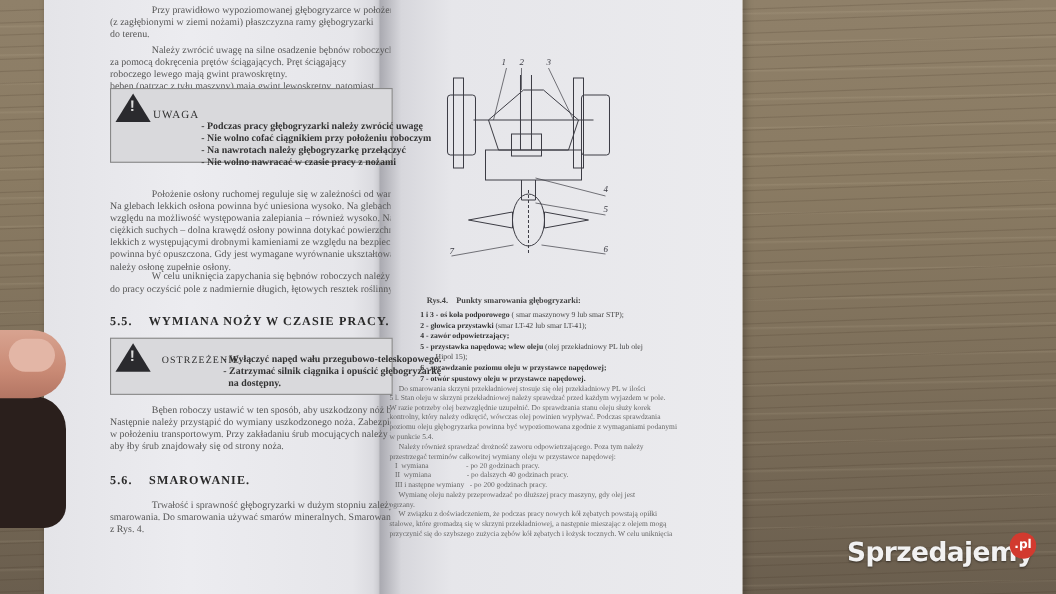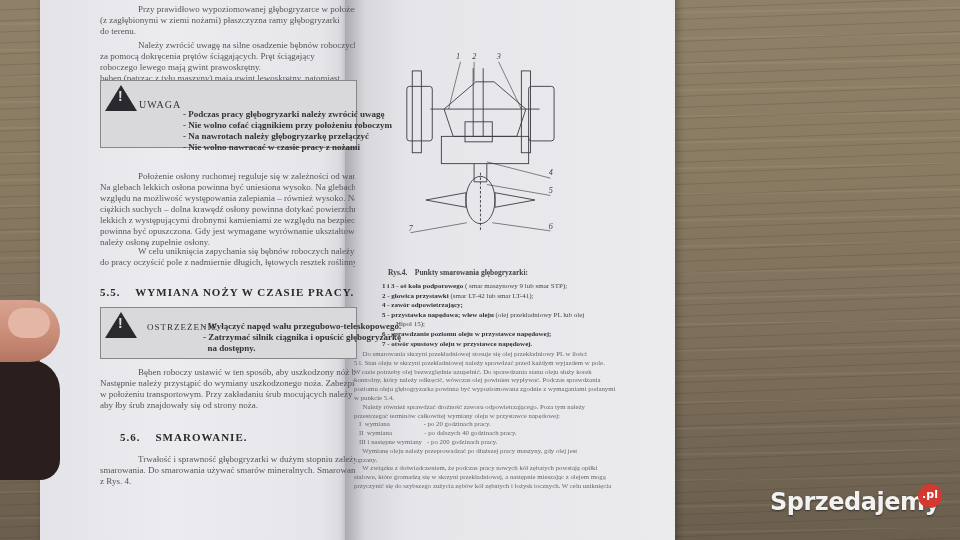--- a/index.html
+++ b/index.html
@@ -129,21 +129,21 @@
     </div>
   </div>
 
   <div class="para" style="top:367px;">
     <p class="indent">Bęben roboczy ustawić w ten sposób, aby uszkodzony nóż był dostępny</p>
     <p>Następnie należy przystąpić do wymiany uszkodzonego noża. Zabezpieczyć</p>
     <p>w położeniu transportowym. Przy zakładaniu śrub mocujących należy pamiętać</p>
     <p>aby łby śrub znajdowały się od strony noża.</p>
   </div>
 
-  <div class="section-heading" style="top:432px;margin-left:20px;">
+  <div class="section-heading" style="top:432px;">
     <span>5.6.</span>&nbsp;&nbsp;&nbsp;
     <span>SMAROWANIE.</span>
   </div>
 
   <div class="para" style="top:454px;">
     <p class="indent">Trwałość i sprawność głębogryzarki w dużym stopniu zależy od</p>
     <p>smarowania. Do smarowania używać smarów mineralnych. Smarowanie</p>
     <p>z Rys. 4.</p>
   </div>
 </div>

